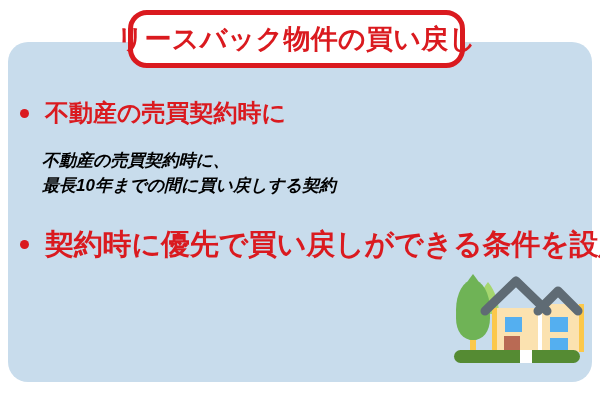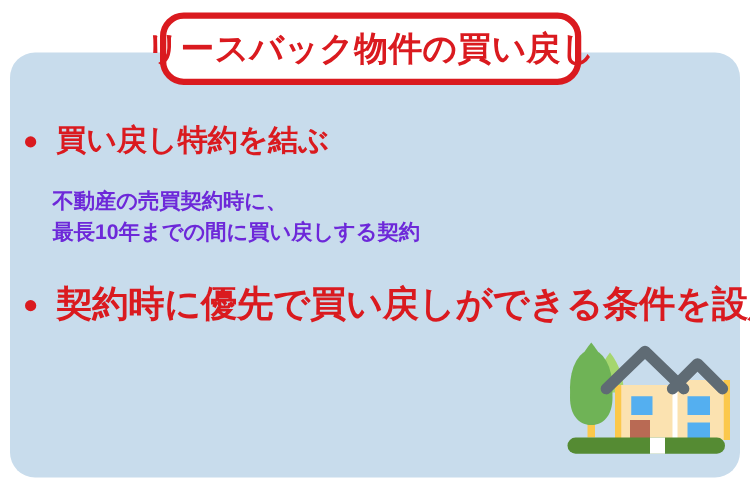--- a/index.html
+++ b/index.html
@@ -82,26 +82,27 @@
   #bullet1 .dot { margin-right: 16px; }
   #bullet1 .bullet-head { font-size: 24px; }
 
   #bullet2 { left: 20px; top: 230px; }
   #bullet2 .dot { margin-right: 16px; }
   #bullet2 .bullet-head { font-size: 29px; letter-spacing: -0.2px; }
 
   
   .body-text {
     position: absolute;
-    color: #6d28d9;
+    color: #000000;
     font-size: 17px;
     font-weight: 700;
     line-height: 25px;
     white-space: pre-line;
     z-index: 3;
+    font-style: italic;
   }
   #body1 { left: 42px; top: 148px; }
   #body2 { left: 42px; top: 278px; }
 
   
   .house-art {
     position: absolute;
     left: 452px;
     top: 262px;
     width: 132px;
@@ -116,21 +117,21 @@
 <div id="slide">
 
   <div class="card"></div>
 
   <div class="badge">
     <span class="badge-text">リースバック物件の買い戻し</span>
   </div>
 
   <div class="bullet-row" id="bullet1">
     <span class="dot"></span>
-    <span class="bullet-head">買い戻し特約を結ぶ</span>
+    <span class="bullet-head">不動産の売買契約時に</span>
   </div>
   <div class="body-text" id="body1">不動産の売買契約時に、
 最長10年までの間に買い戻しする契約</div>
 
   <div class="bullet-row" id="bullet2">
     <span class="dot"></span>
     <span class="bullet-head">契約時に優先で買い戻しができる条件を設定</span>
   </div>
 
   <div class="house-art">

